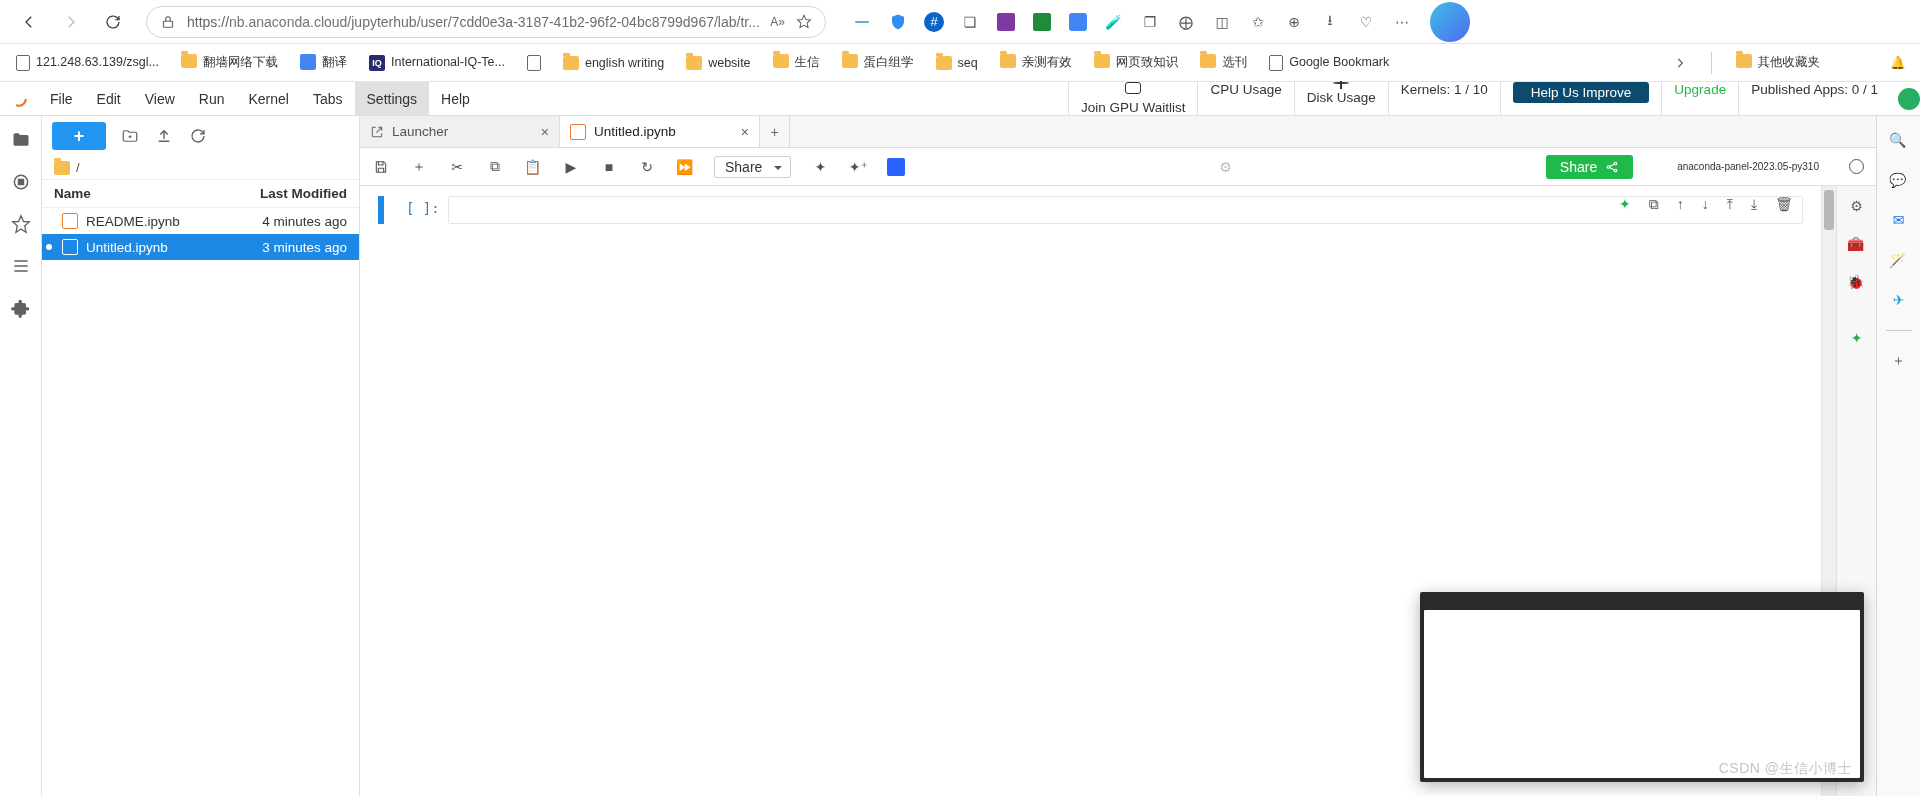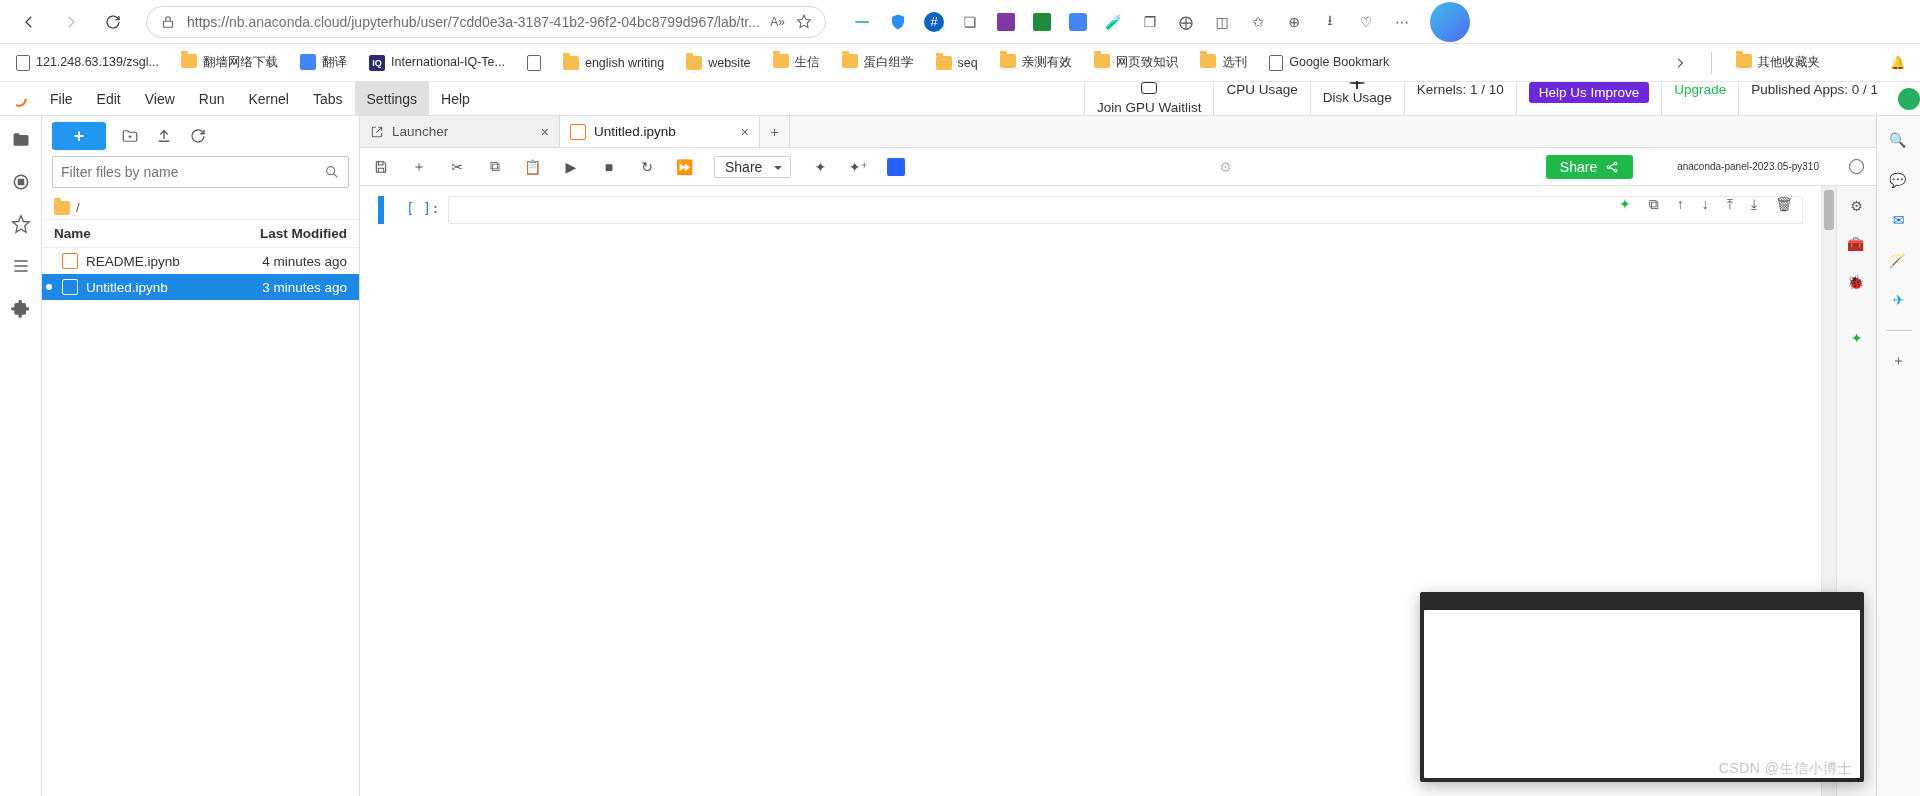--- a/index.html
+++ b/index.html
@@ -24,21 +24,21 @@
 .bm-trans{width:16px;height:16px;background:#4285f4;border-radius:2px;}
 .bm-spacer { flex:1; }
 .app { display:flex; height:714px; }
 .menubar { height:34px; border-bottom:1px solid #e0e0e0; font-size:14px; color:#333; }
 .jlogo { width:38px;height:34px;display:flex;align-items:center;justify-content:center; }
 .jlogo svg{width:18px;height:18px;}
 .menu-item { padding:0 12px; height:100%; display:flex; align-items:center; }
 .menu-item.active { background:#e0e0e0; }
 .menubar .spacer { flex:1; }
 .status-seg { height:100%; display:flex; align-items:center; padding:0 12px; border-left:1px solid #e0e0e0; font-size:13.5px; gap:6px;flex-direction:column; }
-.help-btn { background:#6d28d9;color:#fff;padding:3px 10px;border-radius:3px;font-size:13.5px; }
+.help-btn { background:#0c4a6e;color:#fff;padding:3px 18px;border-radius:3px;font-size:13.5px; }
 .upgrade { color:#1fba4a; }
 .avatar{width:22px;height:22px;border-radius:50%;background:#27ae60;margin-left:8px;}
 .gpu-ico{width:16px;height:16px;border:1.5px solid #333;border-radius:3px;}
 .pwr-ico{width:16px;height:16px;border:1.5px solid #333;border-radius:50%;position:relative;}
 .pwr-ico:after{content:"";position:absolute;left:6px;top:-2px;width:2px;height:8px;background:#333;}
 .left-rail { width:42px; background:#fff; border-right:1px solid #e0e0e0; display:flex; flex-direction:column; align-items:center; gap:22px; padding-top:14px; }
 .rail-ico { color:#616161; width:20px;height:20px; display:flex;align-items:center;justify-content:center; position:relative;}
 .right-rail { width:44px; border-left:1px solid #d9d9d9; display:flex; flex-direction:column; align-items:center; gap:20px; padding-top:14px; background:#f9f9f9; }
 .right-rail .sep{height:1px;width:26px;background:#ccc;}
 .filebrowser { width:318px; border-right:1px solid #e0e0e0; display:flex; flex-direction:column; }
@@ -301,27 +301,20 @@
               <path d="M12 16V5M7 10l5-5 5 5M5 19h14"></path>
             </svg>
           </div>
         <div class="fb-ibtn">
             <svg viewBox="0 0 24 24" width="18" height="18" fill="none" stroke="#606060" stroke-width="1.8">
               <path d="M20 12a8 8 0 1 1-2.3-5.7L20 9"></path>
               <path d="M20 4v5h-5"></path>
             </svg>
           </div>
       </div>
-      <div class="fb-filter">
-        <input placeholder="Filter files by name" style="">
-        <svg width="16" height="16" viewBox="0 0 24 24" fill="none" stroke="#777" stroke-width="1.8">
-            <circle cx="10" cy="10" r="6"></circle>
-            <path d="m20 20-5.5-5.5"></path>
-          </svg>
-      </div>
       <div class="fb-crumb">
           <span class="bm-folder"></span>
           <span>/</span>
         </div>
       <div class="fb-head">
         <span>Name</span>
         <span>Last Modified</span>
       </div>
       <div class="fb-row">
         <span class="fn">

